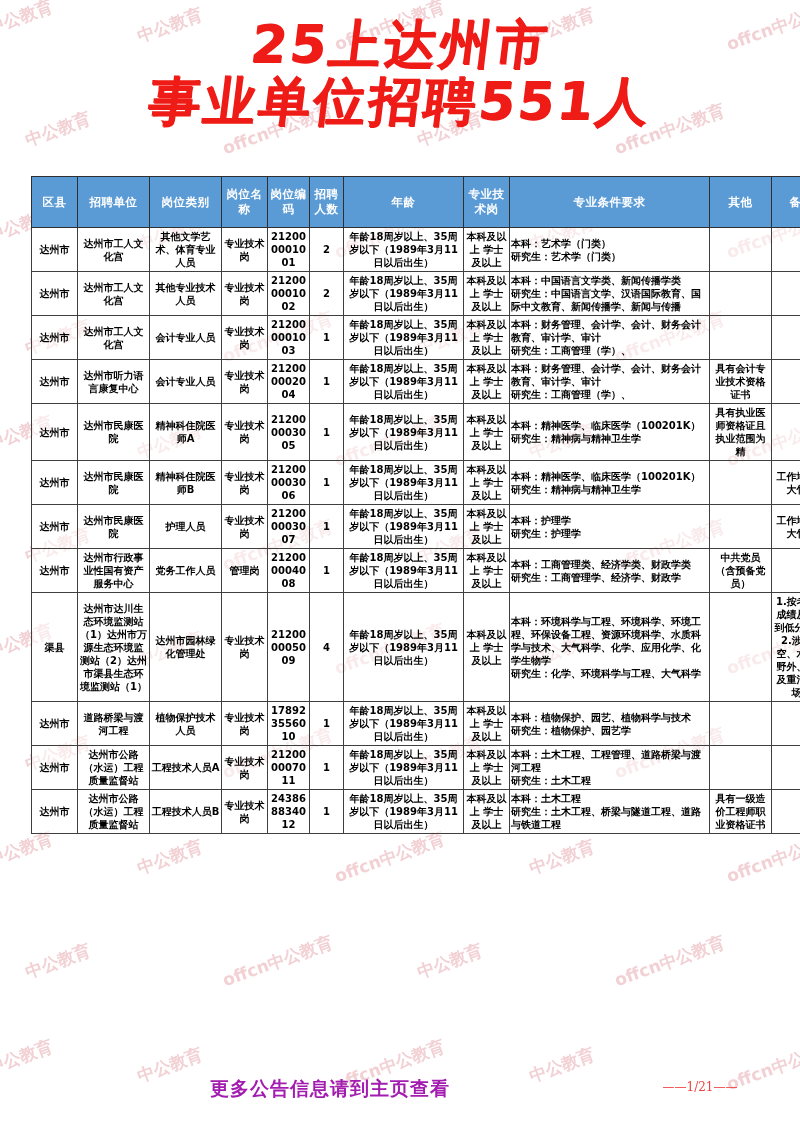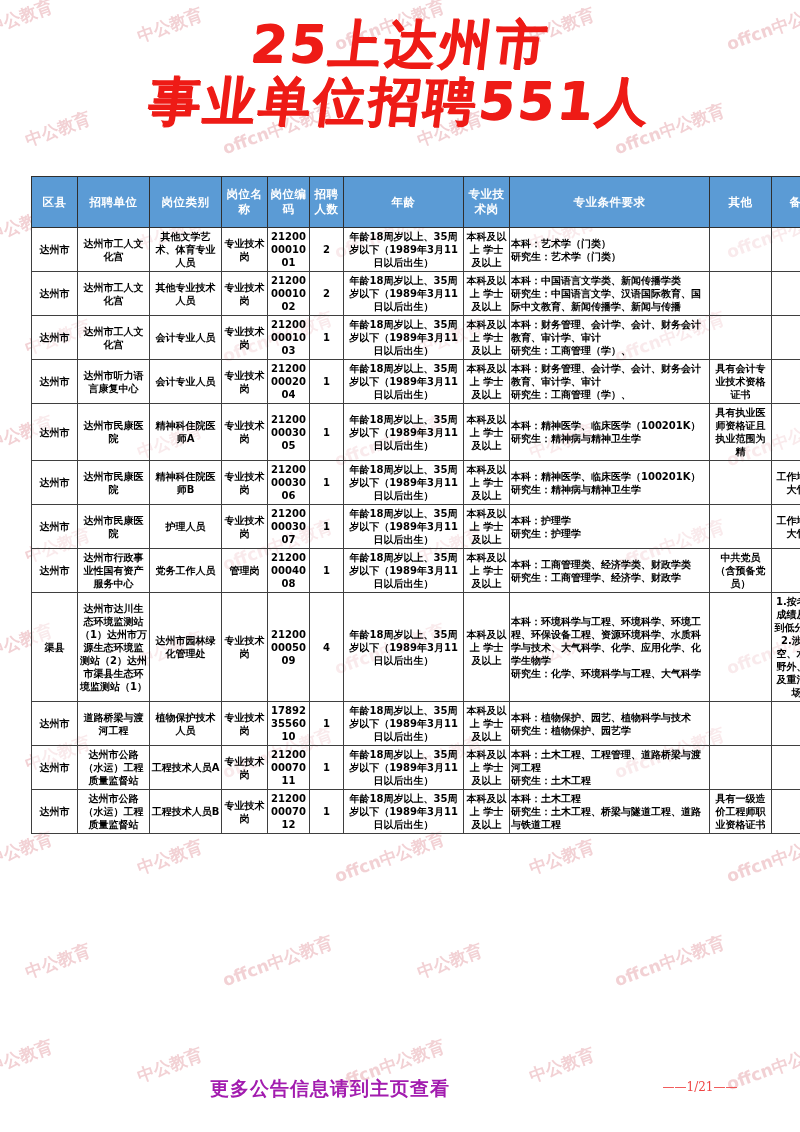--- a/index.html
+++ b/index.html
@@ -367,21 +367,21 @@
             <div>研究生：土木工程</div>
           </td>
           <td class="c-other"></td>
           <td class="c-remark"></td>
         </tr>
         <tr>
           <td class="c-qx">达州市</td>
           <td class="c-unit">达州市公路（水运）工程质量监督站</td>
           <td class="c-kind">工程技术人员B</td>
           <td class="c-name">专业技术岗</td>
-          <td class="c-code">2120000070 12</td>
+          <td class="c-code">2438688340 12</td>
           <td class="c-num">1</td>
           <td class="c-age">年龄18周岁以上、35周岁以下（1989年3月11日以后出生）</td>
           <td class="c-edu">本科及以上 学士及以上</td>
           <td class="c-major">
             <div>本科：土木工程</div>
             <div>研究生：土木工程、桥梁与隧道工程、道路与铁道工程</div>
           </td>
           <td class="c-other">具有一级造价工程师职业资格证书</td>
           <td class="c-remark"></td>
         </tr>

